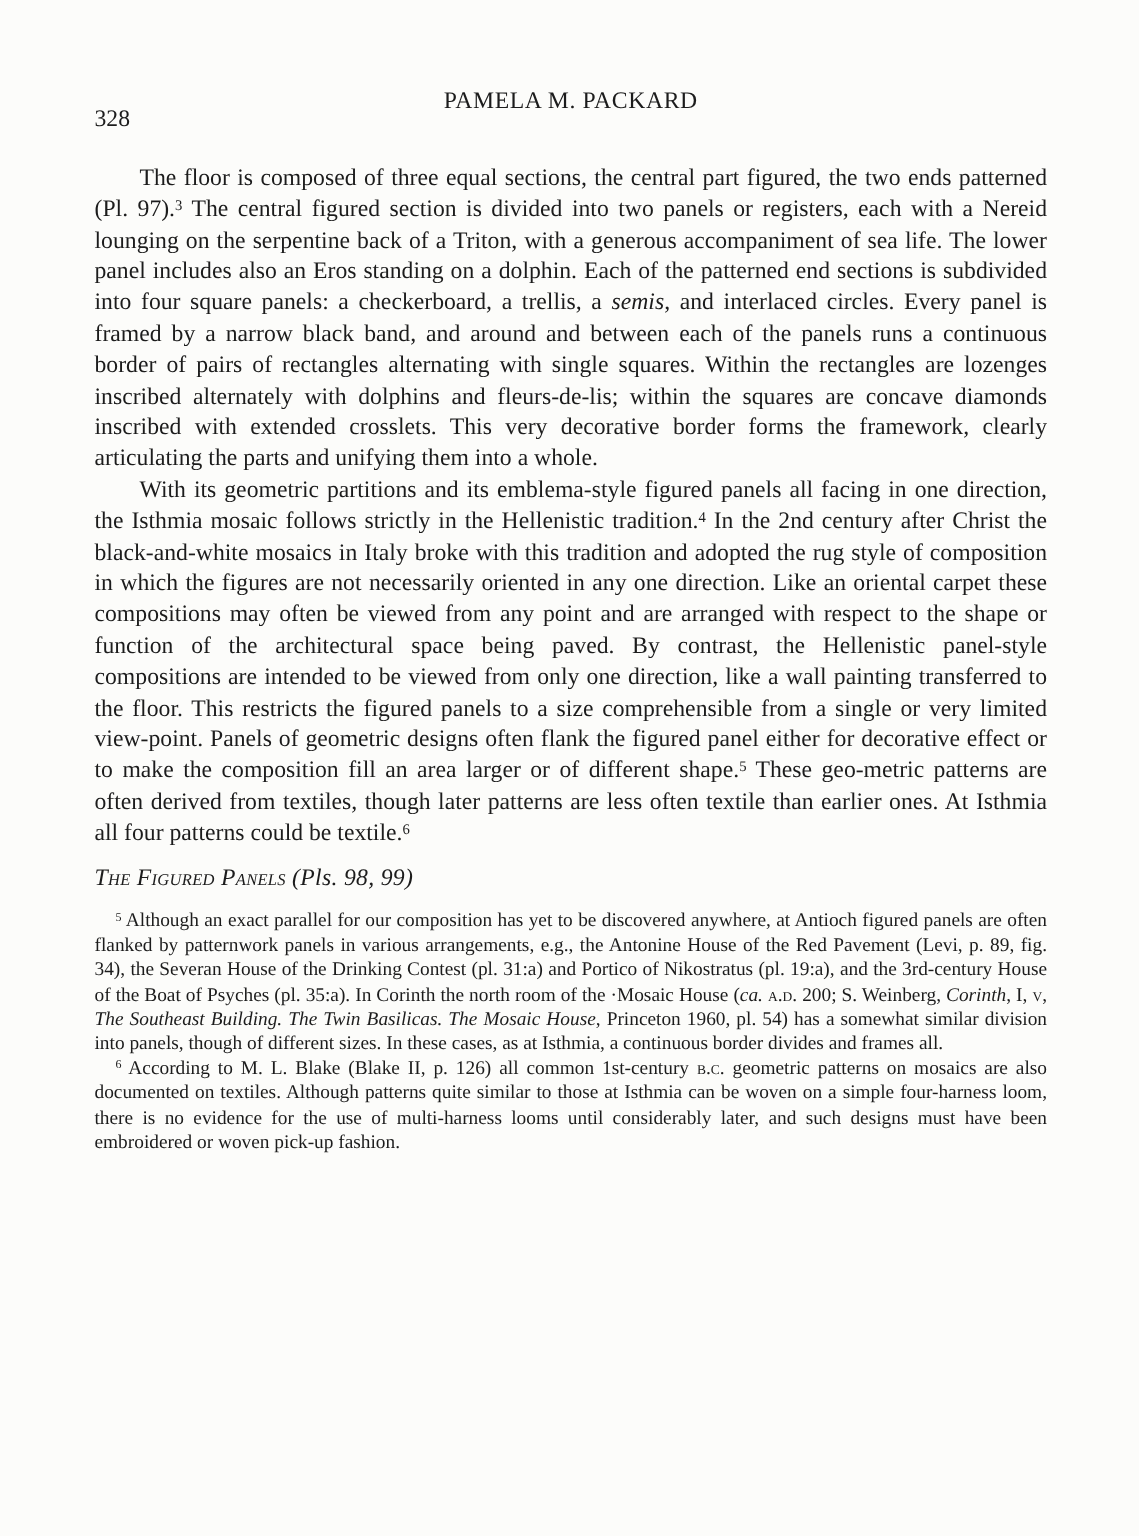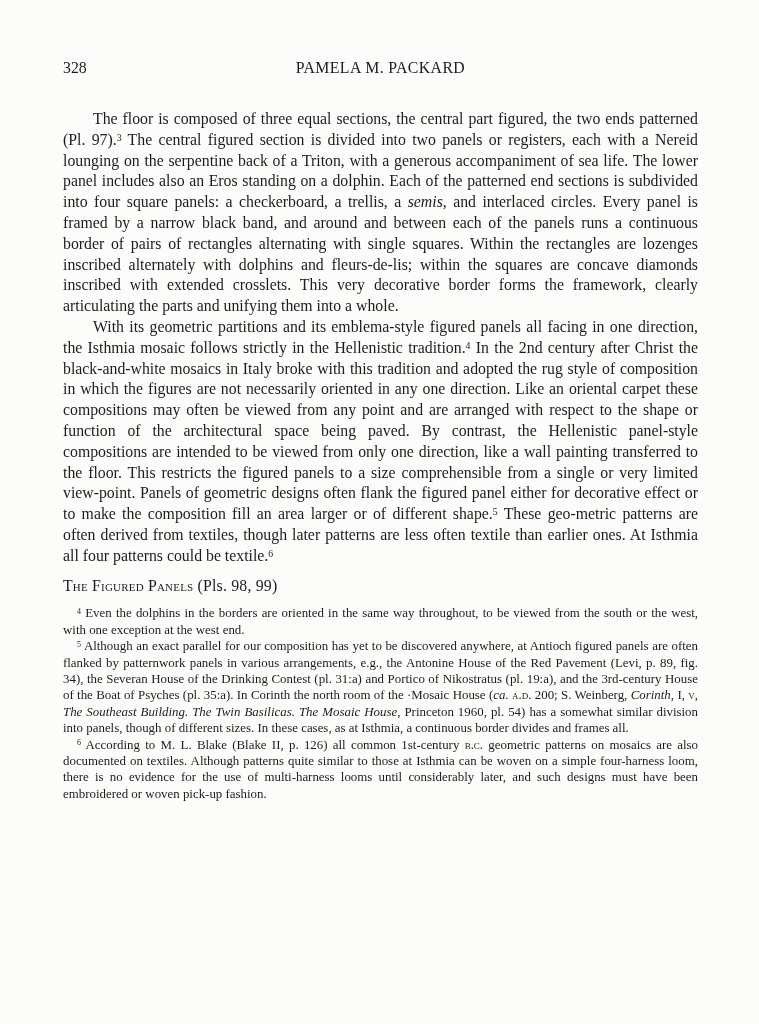--- a/index.html
+++ b/index.html
@@ -20,41 +20,42 @@
     position: absolute;
     left: 63px; top: 57px;
     width: 635px;
   }
   .pagehead {
     position: relative;
     height: 21px;
     font-size: 15.8px;
     line-height: 21px;
   }
-  .pagenum { position: absolute; left: 0; top: 0; }
+  .pagenum { position: absolute; left: 0; top: 12px; }
   .runhead {
     position: absolute; left: 0; right: 0;
     text-align: center;
     letter-spacing: 0.4px;
   }
   .body { margin-top: 31px; }
   .body p.para {
     margin: 0;
     font-size: 15.8px;
     line-height: 20.8px;
     text-align: justify;
     text-indent: 30px;
     hyphens: none;
   }
   h2.heading {
     margin: 9px 0 5px 0;
     font-weight: normal;
     font-size: 15.8px;
     line-height: 20.8px;
     letter-spacing: 0.2px;
+    font-style: italic;
   }
   .sc { font-variant: small-caps; }
   .footnotes { margin-top: 9px; }
   .footnotes p.fn {
     margin: 0;
     font-size: 12.9px;
     line-height: 16.4px;
     text-align: justify;
     text-indent: 14px;
     hyphens: none;
@@ -81,19 +82,18 @@
 
     <main class="body">
       <p class="para">The floor is composed of three equal sections, the central part figured, the two ends patterned (Pl. 97).<sup>3</sup> The central figured section is divided into two panels or registers, each with a Nereid lounging on the serpentine back of a Triton, with a generous accompaniment of sea life. The lower panel includes also an Eros standing on a dolphin. Each of the patterned end sections is subdivided into four square panels: a checkerboard, a trellis, a <i>semis</i>, and interlaced circles. Every panel is framed by a narrow black band, and around and between each of the panels runs a continuous border of pairs of rectangles alternating with single squares. Within the rectangles are lozenges inscribed alternately with dolphins and fleurs-de-lis; within the squares are concave diamonds inscribed with extended crosslets. This very decorative border forms the framework, clearly articulating the parts and unifying them into a whole.</p>
       <p class="para">With its geometric partitions and its emblema-style figured panels all facing in one direction, the Isthmia mosaic follows strictly in the Hellenistic tradition.<sup>4</sup> In the 2nd century after Christ the black-and-white mosaics in Italy broke with this tradition and adopted the rug style of composition in which the figures are not necessarily oriented in any one direction. Like an oriental carpet these compositions may often be viewed from any point and are arranged with respect to the shape or function of the architectural space being paved. By contrast, the Hellenistic panel-style compositions are intended to be viewed from only one direction, like a wall painting transferred to the floor. This restricts the figured panels to a size comprehensible from a single or very limited view-point. Panels of geometric designs often flank the figured panel either for decorative effect or to make the composition fill an area larger or of different shape.<sup>5</sup> These geo-metric patterns are often derived from textiles, though later patterns are less often textile than earlier ones. At Isthmia all four patterns could be textile.<sup>6</sup></p>
 
       <h2 class="heading"><span class="sc">The Figured Panels</span><span> (Pls. 98, 99)</span></h2>
 
     </main>
 
     <footer class="footnotes">
-      <p class="fn"><sup>4</sup> Even the dolphins in the borders are oriented in the same way throughout, to be viewed from the south or the west, with one exception at the west end.</p>
       <p class="fn"><sup>5</sup> Although an exact parallel for our composition has yet to be discovered anywhere, at Antioch figured panels are often flanked by patternwork panels in various arrangements, e.g., the Antonine House of the Red Pavement (Levi, p. 89, fig. 34), the Severan House of the Drinking Contest (pl. 31:a) and Portico of Nikostratus (pl. 19:a), and the 3rd-century House of the Boat of Psyches (pl. 35:a). In Corinth the north room of the ·Mosaic House (<i>ca.</i> <span class="sc">a.d.</span> 200; S. Weinberg, <i>Corinth</i>, I, <span class="sc">v</span>, <i>The Southeast Building. The Twin Basilicas. The Mosaic House</i>, Princeton 1960, pl. 54) has a somewhat similar division into panels, though of different sizes. In these cases, as at Isthmia, a continuous border divides and frames all.</p>
       <p class="fn"><sup>6</sup> According to M. L. Blake (Blake II, p. 126) all common 1st-century <span class="sc">b.c.</span> geometric patterns on mosaics are also documented on textiles. Although patterns quite similar to those at Isthmia can be woven on a simple four-harness loom, there is no evidence for the use of multi-harness looms until considerably later, and such designs must have been embroidered or woven pick-up fashion.</p>
     </footer>
 
   </div>
 </div>
 
 </body></html>

